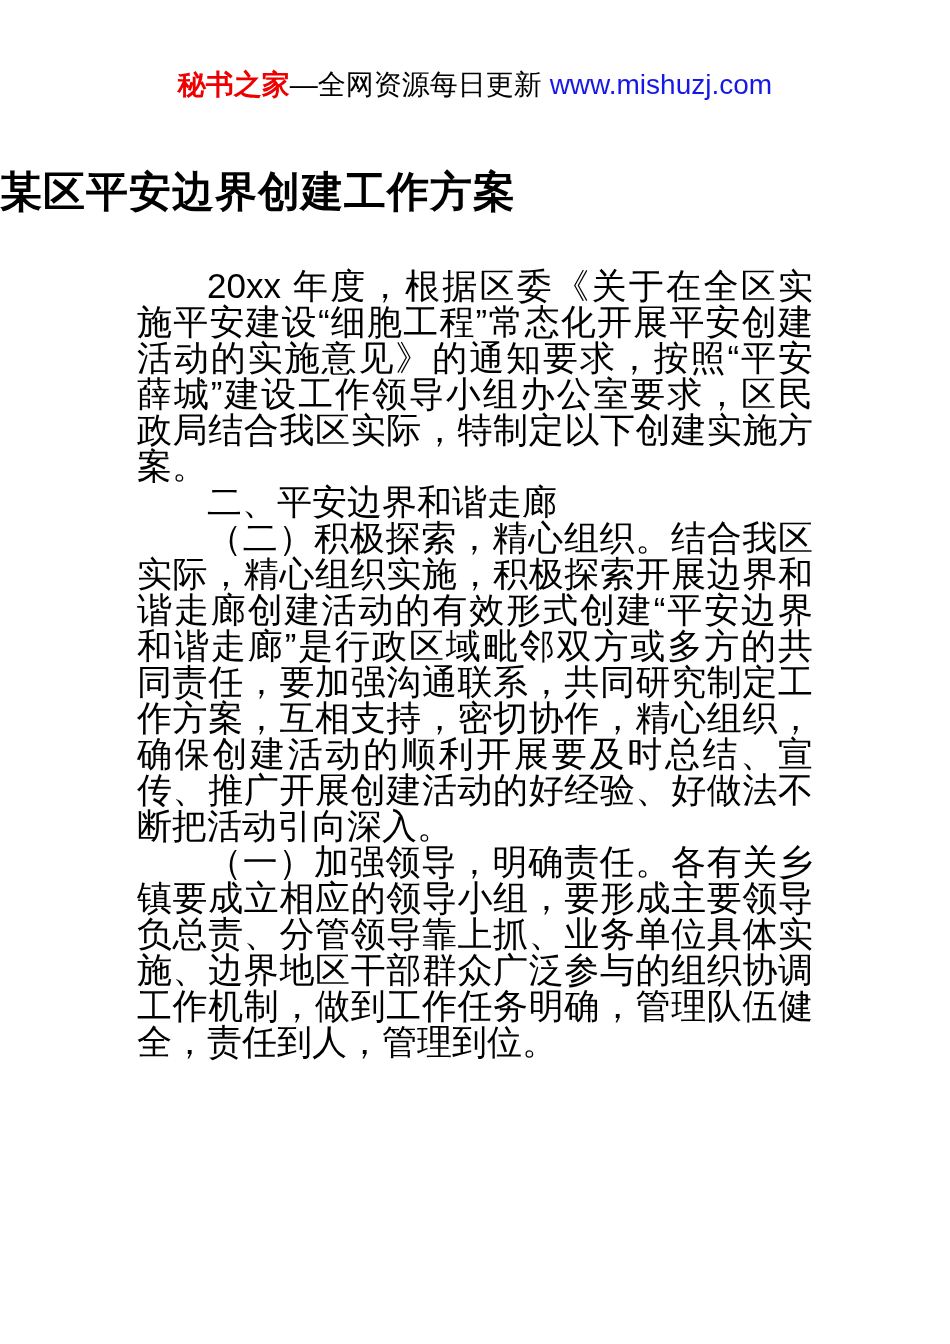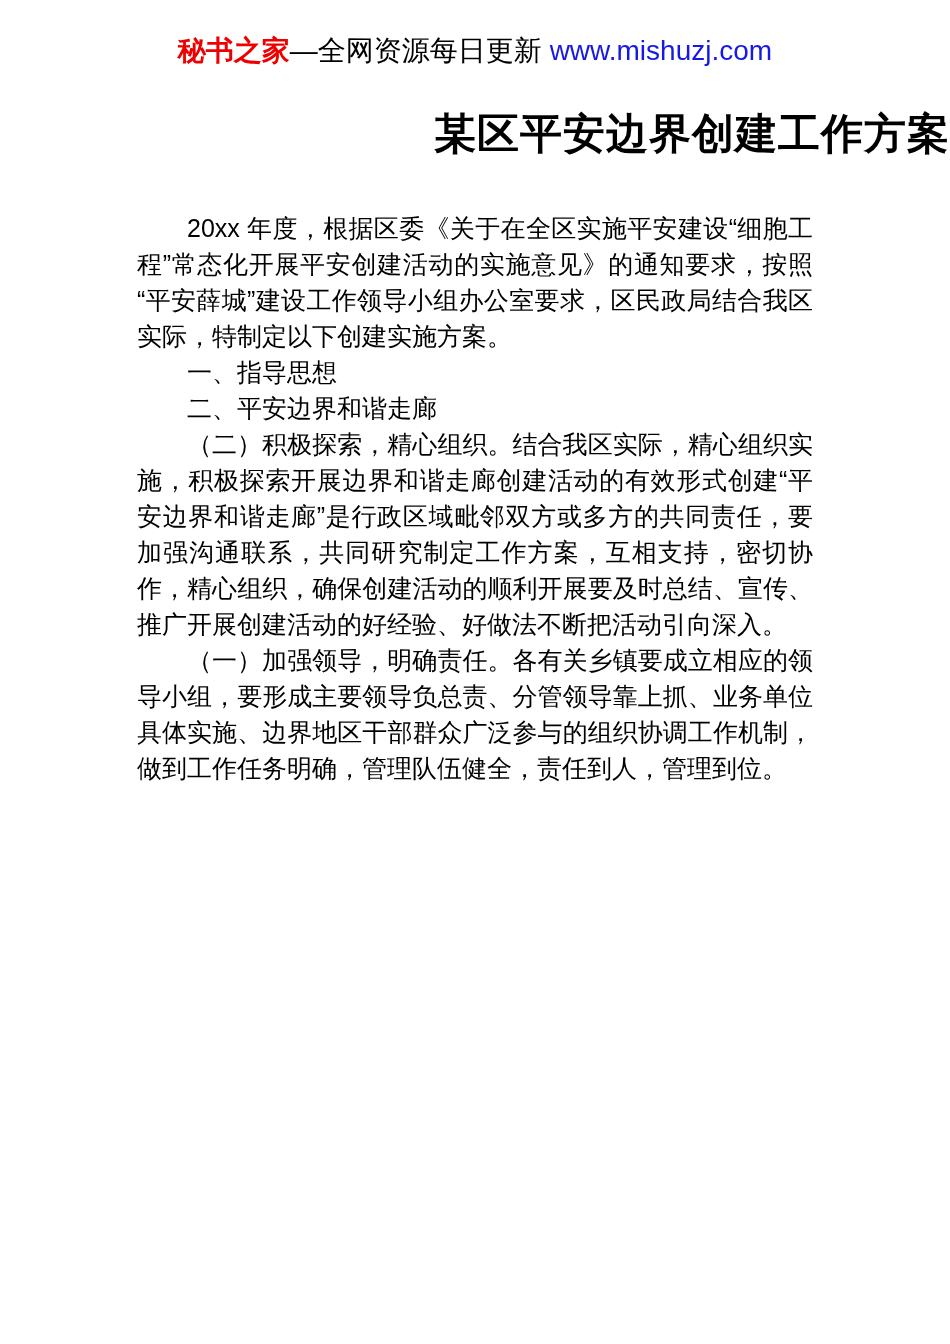--- a/index.html
+++ b/index.html
@@ -11,47 +11,47 @@
     position: relative;
     width: 950px;
     height: 1344px;
     background: #ffffff;
     overflow: hidden;
     font-family: "Liberation Sans", "DejaVu Sans", sans-serif;
     color: #000000;
     box-sizing: border-box;
   }
   .doc-header {
-    padding-top: 34px;
+    padding-top: 68px;
     text-align: center;
     font-size: 28px;
     line-height: 34px;
     white-space: nowrap;
   }
   .site-name {
     font-weight: bold;
   }
   .header-tagline {
     color: #000000;
   }
   .site-url {
     text-decoration: none;
   }
   .doc-title {
-    margin-top: 40px;
-    text-align: right;
+    margin-top: 64px;
+    text-align: left;
     font-size: 42px;
     line-height: 52px;
     font-weight: 600;
     letter-spacing: 1px;
   }
   .doc-body {
     width: 676px;
     margin: 50px auto 0 auto;
-    font-size: 25px;
+    font-size: 35px;
     line-height: 36px;
     text-align: justify;
     word-break: break-all;
   }
   .doc-body p {
     margin: 0;
     padding: 0;
     text-indent: 2em;
   }
 </style>
@@ -61,19 +61,18 @@
 <div class="page">
 
   <div class="doc-header">
     <span class="site-name" style="color: rgb(238, 0, 0);">秘书之家</span><span class="header-tagline">—全网资源每日更新 </span><a class="site-url" style="color: rgb(24, 24, 230);">www.mishuzj.com</a>
   </div>
 
   <div class="doc-title">某区平安边界创建工作方案</div>
 
   <div class="doc-body">
     <p>20xx 年度，根据区委《关于在全区实施平安建设“细胞工程”常态化开展平安创建活动的实施意见》的通知要求，按照“平安薛城”建设工作领导小组办公室要求，区民政局结合我区实际，特制定以下创建实施方案。</p>
-    <p>一、指导思想</p>
     <p>二、平安边界和谐走廊</p>
     <p>（二）积极探索，精心组织。结合我区实际，精心组织实施，积极探索开展边界和谐走廊创建活动的有效形式创建“平安边界和谐走廊”是行政区域毗邻双方或多方的共同责任，要加强沟通联系，共同研究制定工作方案，互相支持，密切协作，精心组织，确保创建活动的顺利开展要及时总结、宣传、推广开展创建活动的好经验、好做法不断把活动引向深入。</p>
     <p>（一）加强领导，明确责任。各有关乡镇要成立相应的领导小组，要形成主要领导负总责、分管领导靠上抓、业务单位具体实施、边界地区干部群众广泛参与的组织协调工作机制，做到工作任务明确，管理队伍健全，责任到人，管理到位。</p>
   </div>
 
 </div>
 
 </body></html>

